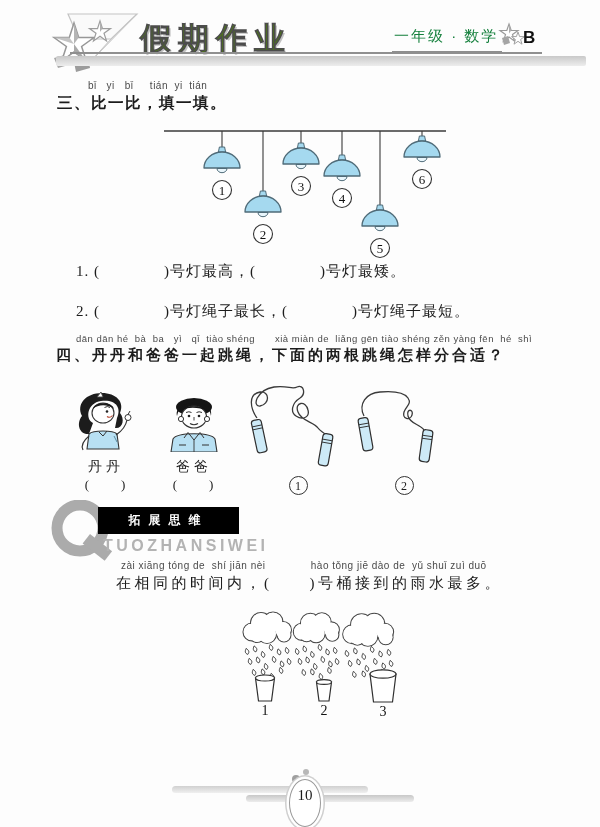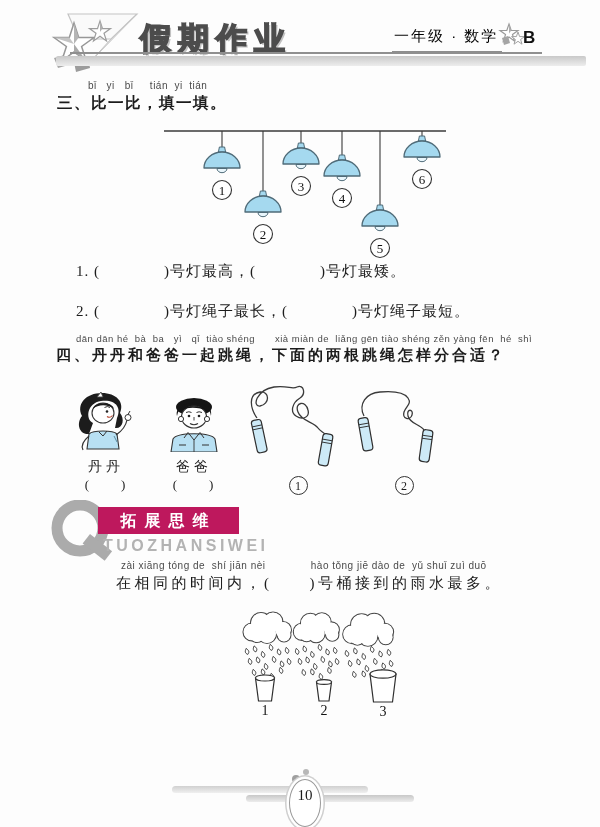--- a/index.html
+++ b/index.html
@@ -10,30 +10,30 @@
     font-family:"Liberation Serif","DejaVu Serif",serif;
     color:#1c1c1c;
     overflow:hidden;
   }
   .abs { position:absolute; }
 
   
   #main-title{
     left:140px; top:18px;
     font-family:"Liberation Sans","DejaVu Sans",sans-serif;
-    font-size:31px; font-weight:700; letter-spacing:7px;
-    color:#701a75;
+    font-size:31px; font-weight:400; letter-spacing:7px;
+    color:#4d7c0f;
     -webkit-text-stroke:1.6px #4c4c4c;
     text-shadow:2px 2px 0 #c2c2c2;
     white-space:nowrap;
   }
   #grade{
     left:392px; top:27px;
     font-family:"Liberation Sans",sans-serif;
-    font-size:15px; letter-spacing:2px; color:#000000;
+    font-size:15px; letter-spacing:2px; color:#15803d;
     border-bottom:1px solid #8d8d8d; padding:0 4px 5px 2px;
     white-space:nowrap;
   }
   #edition{ left:497px; top:22px; display:flex; align-items:flex-end; }
   #edition-letter{ font-family:"Liberation Sans",sans-serif; font-weight:bold; font-size:17px; color:#111; margin-left:-4px; }
   #header-thinline{ left:70px; top:52px; width:472px; height:2px; background:#8f8f8f; }
   #header-bar{ left:56px; top:56px; width:530px; height:10px;
     background:linear-gradient(180deg,#c9c9c9,#ededed); border-radius:2px; }
 
   
@@ -63,22 +63,22 @@
   .circ-num{
     display:inline-block; width:19px; height:19px; line-height:18px;
     border:1.3px solid #333; border-radius:50%;
     font-size:12px; text-align:center; margin-top:2px;
   }
 
   
   #badge{ left:50px; top:500px; width:210px; height:62px; }
   #badge-bar{
     position:absolute; left:48px; top:7px; width:141px; height:27px;
-    background:#be185d; color:#fff; text-align:center; line-height:27px;
-    font-weight:700; font-size:16px; letter-spacing:8px;
+    background:#000000; color:#fff; text-align:center; line-height:27px;
+    font-weight:700; font-size:12px; letter-spacing:8px;
     font-family:"Liberation Sans",sans-serif; white-space:nowrap;
   }
   #badge-sub{
     position:absolute; left:53px; top:37px;
     font-family:"Liberation Sans",sans-serif; font-weight:700;
     font-size:16px; letter-spacing:3.5px; color:#b3b3b3;
   }
 
   
   .fbar1{ left:172px; top:786px; width:196px; height:7px; border-radius:4px;

